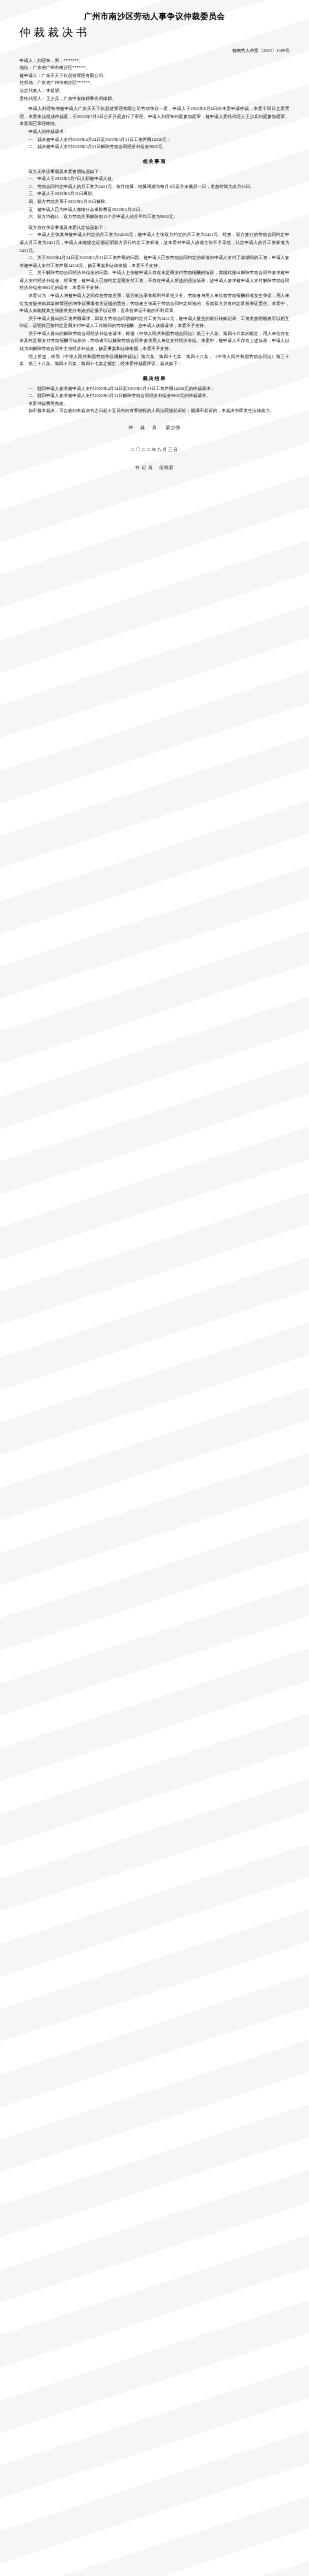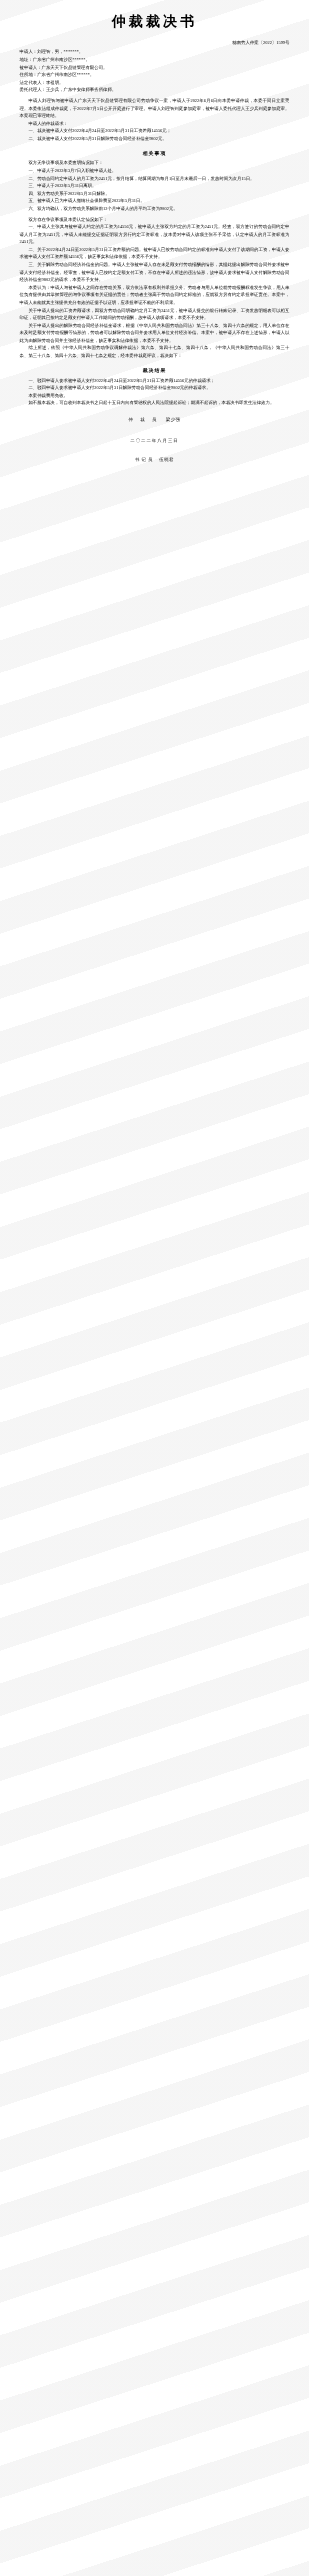--- a/index.html
+++ b/index.html
@@ -41,23 +41,22 @@
 
   .doc-title {
     text-align: center;
     font-size: 8px;
     font-weight: bold;
     letter-spacing: 0.3px;
     line-height: 1.5;
     margin: 0 0 1px 0;
   }
   .doc-subtitle {
-    text-align: center;
-    font-size: 14px;
-    font-weight: bold;
+    font-size: 11px;
+    font-weight: normal;
     letter-spacing: 3.1px;
     line-height: 1.6;
     margin: 0 0 5.2px 0;
   }
   .case-no {
     text-align: right;
     font-size: 4.4px;
     line-height: 1.7;
     margin: 0 0 2.1px 0;
   }
@@ -105,20 +104,21 @@
   .spacer-sm { height: 3.1px; }
 </style>
 </head>
 <body>
 
 <div class="page">
   <div class="watermark"></div>
 
   <div class="content">
 
+    <h1 class="doc-title">广州市南沙区劳动人事争议仲裁委员会</h1>
     <h2 class="doc-subtitle">仲裁裁决书</h2>
 
     <div class="case-no">穗南劳人仲案〔2022〕1599号</div>
 
     <p class="para">申请人：刘理智，男，*******。</p>
     <p class="para">地址：广东省广州市南沙区******。</p>
     <p class="para">被申请人：广东天天下饮品链管理有限公司。</p>
     <p class="para">住所地：广东省广州市南沙区******。</p>
     <p class="para">法定代表人：李祖明。</p>
     <p class="para">委托代理人：王少兵，广东中安律师事务所律师。</p>

